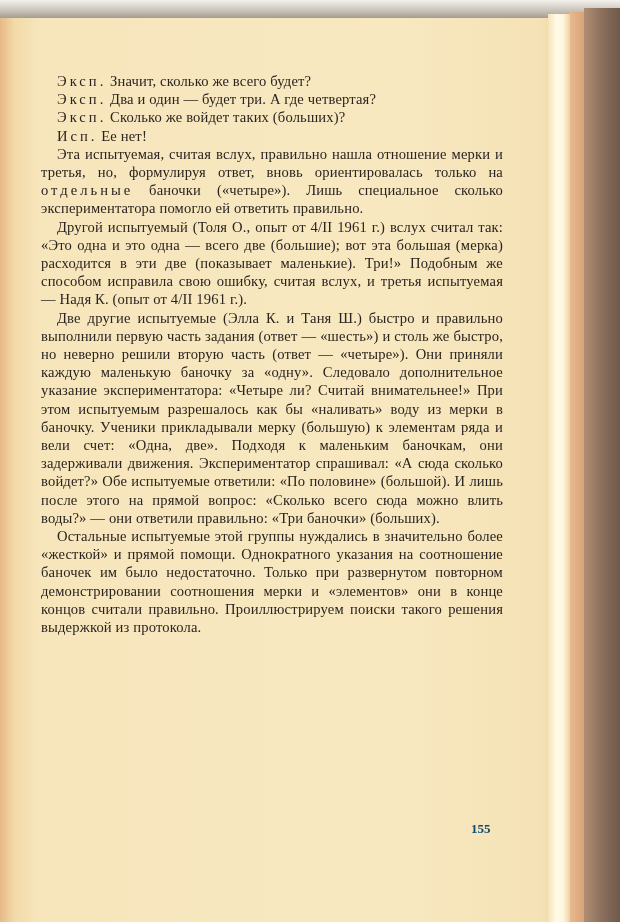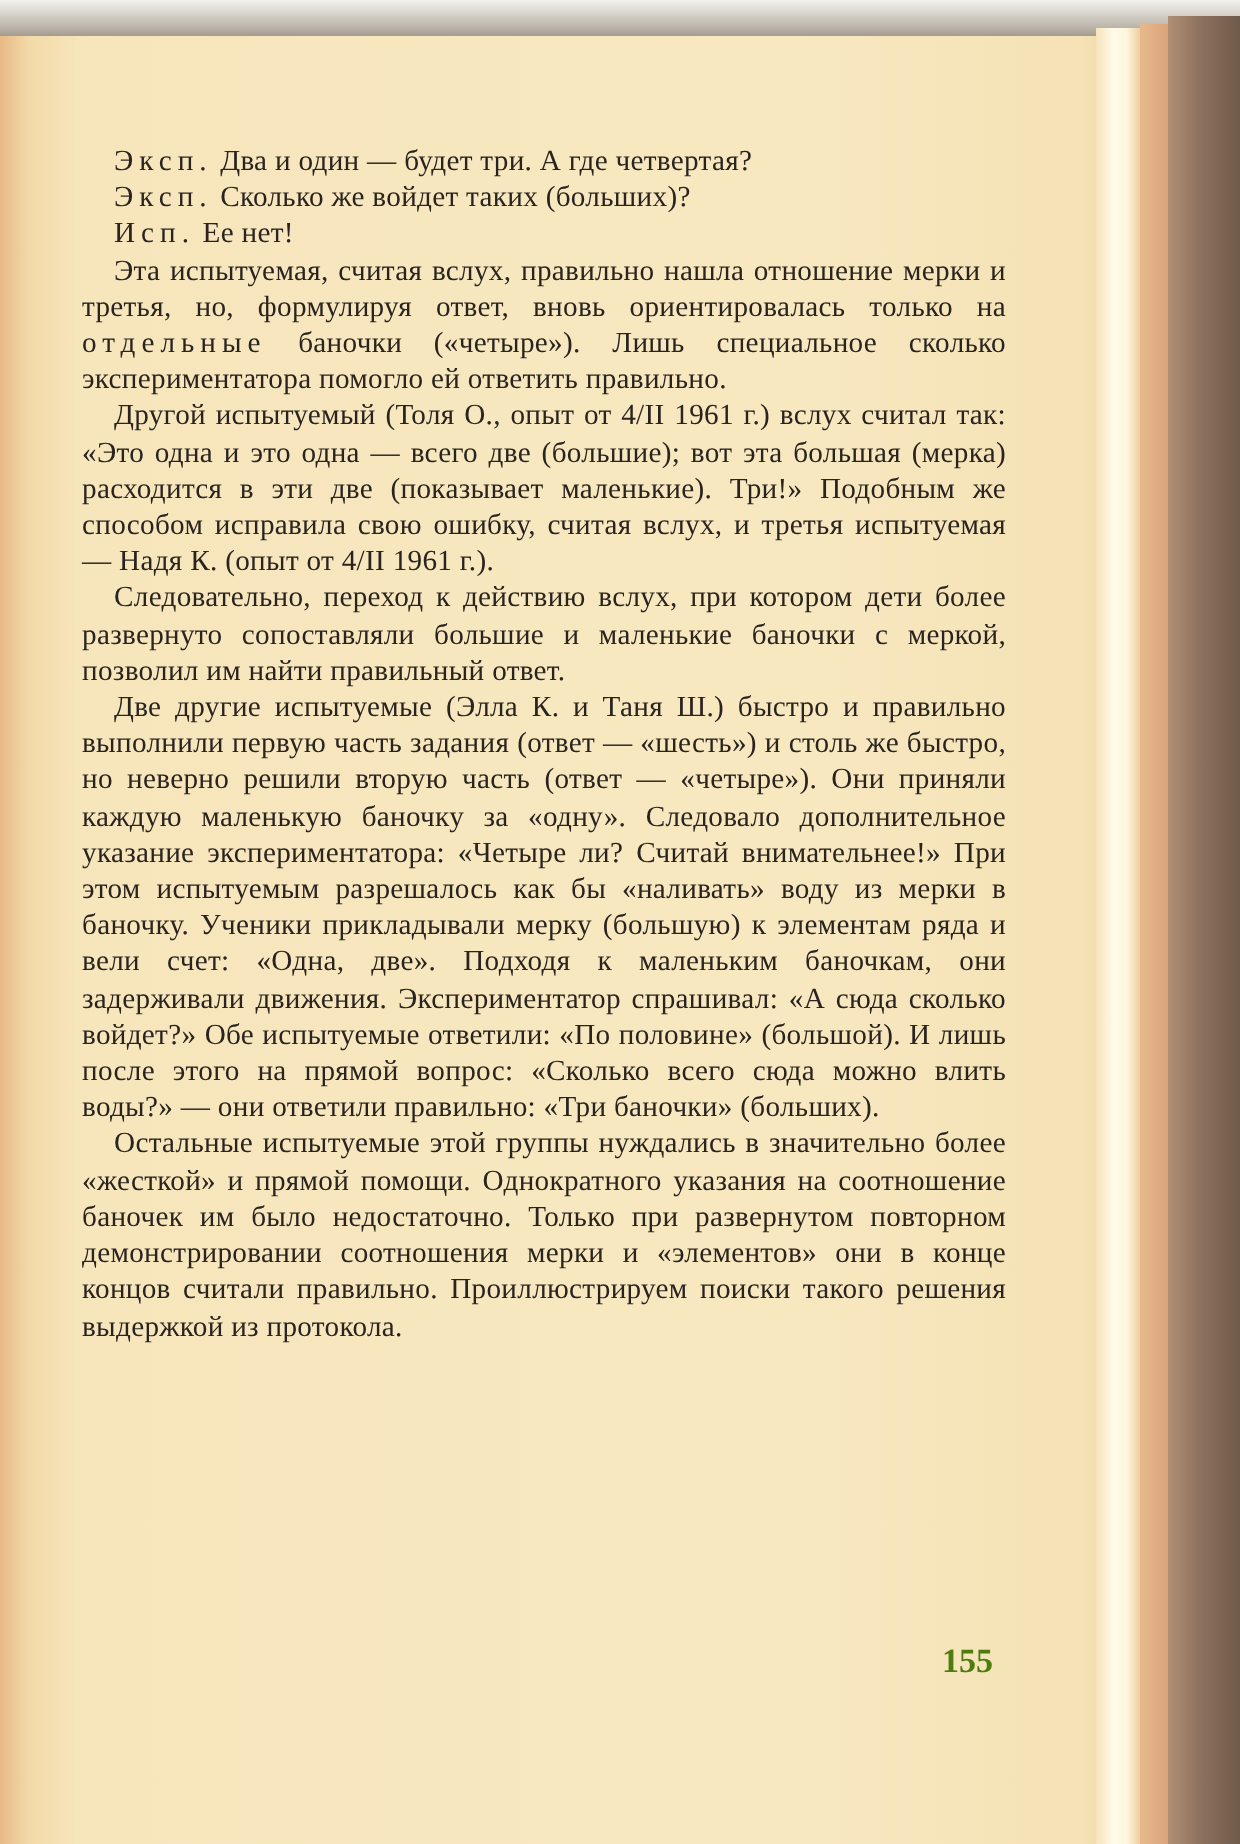--- a/index.html
+++ b/index.html
@@ -33,37 +33,37 @@
     font-size:14.6px; line-height:18.2px; color:#2a2420;
     text-align:justify;
     letter-spacing:0.15px;
   }
   .text p { margin:0; }
   .dialog { margin-left:16px !important; }
   .para { text-indent:16px; }
   .spaced { letter-spacing:3px; }
   .page-number {
     position:absolute; left:471px; top:821px;
-    font-family:"Liberation Serif", serif; font-size:17px; font-weight:bold; color:#4d7c0f;
+    font-family:"Liberation Serif", serif; font-size:13px; font-weight:bold; color:#0c4a6e;
   }
 </style>
 </head>
 <body>
 
 <div class="top-shadow"></div>
 <div class="book-cover"></div>
 <div class="page-edge-tan"></div>
 <div class="page"></div>
 <div class="page-edge-light"></div>
 
 <div class="text">
+  <p class="dialog"><span class="spaced">Эксп.</span><span> Значит, сколько же всего будет?</span></p>
   <p class="dialog"><span class="spaced">Эксп.</span><span> Два и один — будет три. А где четвертая?</span></p>
   <p class="dialog"><span class="spaced">Эксп.</span><span> Сколько же войдет таких (больших)?</span></p>
   <p class="dialog"><span class="spaced">Исп.</span><span> Ее нет!</span></p>
 
   <p class="para"><span>Эта испытуемая, считая вслух, правильно нашла отношение мерки и третья, но, формулируя ответ, вновь ориентировалась только на </span><span class="spaced">отдельные</span><span> баночки («четыре»). Лишь специальное сколько экспериментатора помогло ей ответить правильно.</span></p>
   <p class="para"><span>Другой испытуемый (Толя О., опыт от 4/II 1961 г.) вслух считал так: «Это одна и это одна — всего две (большие); вот эта большая (мерка) расходится в эти две (показывает маленькие). Три!» Подобным же способом исправила свою ошибку, считая вслух, и третья испытуемая — Надя К. (опыт от 4/II 1961 г.).</span></p>
-  <p class="para"><span>Следовательно, переход к действию вслух, при котором дети более развернуто сопоставляли большие и маленькие баночки с меркой, позволил им найти правильный ответ.</span></p>
   <p class="para"><span>Две другие испытуемые (Элла К. и Таня Ш.) быстро и правильно выполнили первую часть задания (ответ — «шесть») и столь же быстро, но неверно решили вторую часть (ответ — «четыре»). Они приняли каждую маленькую баночку за «одну». Следовало дополнительное указание экспериментатора: «Четыре ли? Считай внимательнее!» При этом испытуемым разрешалось как бы «наливать» воду из мерки в баночку. Ученики прикладывали мерку (большую) к элементам ряда и вели счет: «Одна, две». Подходя к маленьким баночкам, они задерживали движения. Экспериментатор спрашивал: «А сюда сколько войдет?» Обе испытуемые ответили: «По половине» (большой). И лишь после этого на прямой вопрос: «Сколько всего сюда можно влить воды?» — они ответили правильно: «Три баночки» (больших).</span></p>
   <p class="para"><span>Остальные испытуемые этой группы нуждались в значительно более «жесткой» и прямой помощи. Однократного указания на соотношение баночек им было недостаточно. Только при развернутом повторном демонстрировании соотношения мерки и «элементов» они в конце концов считали правильно. Проиллюстрируем поиски такого решения выдержкой из протокола.</span></p>
 </div>
 
 <div class="page-number">155</div>
 
 </body></html>

